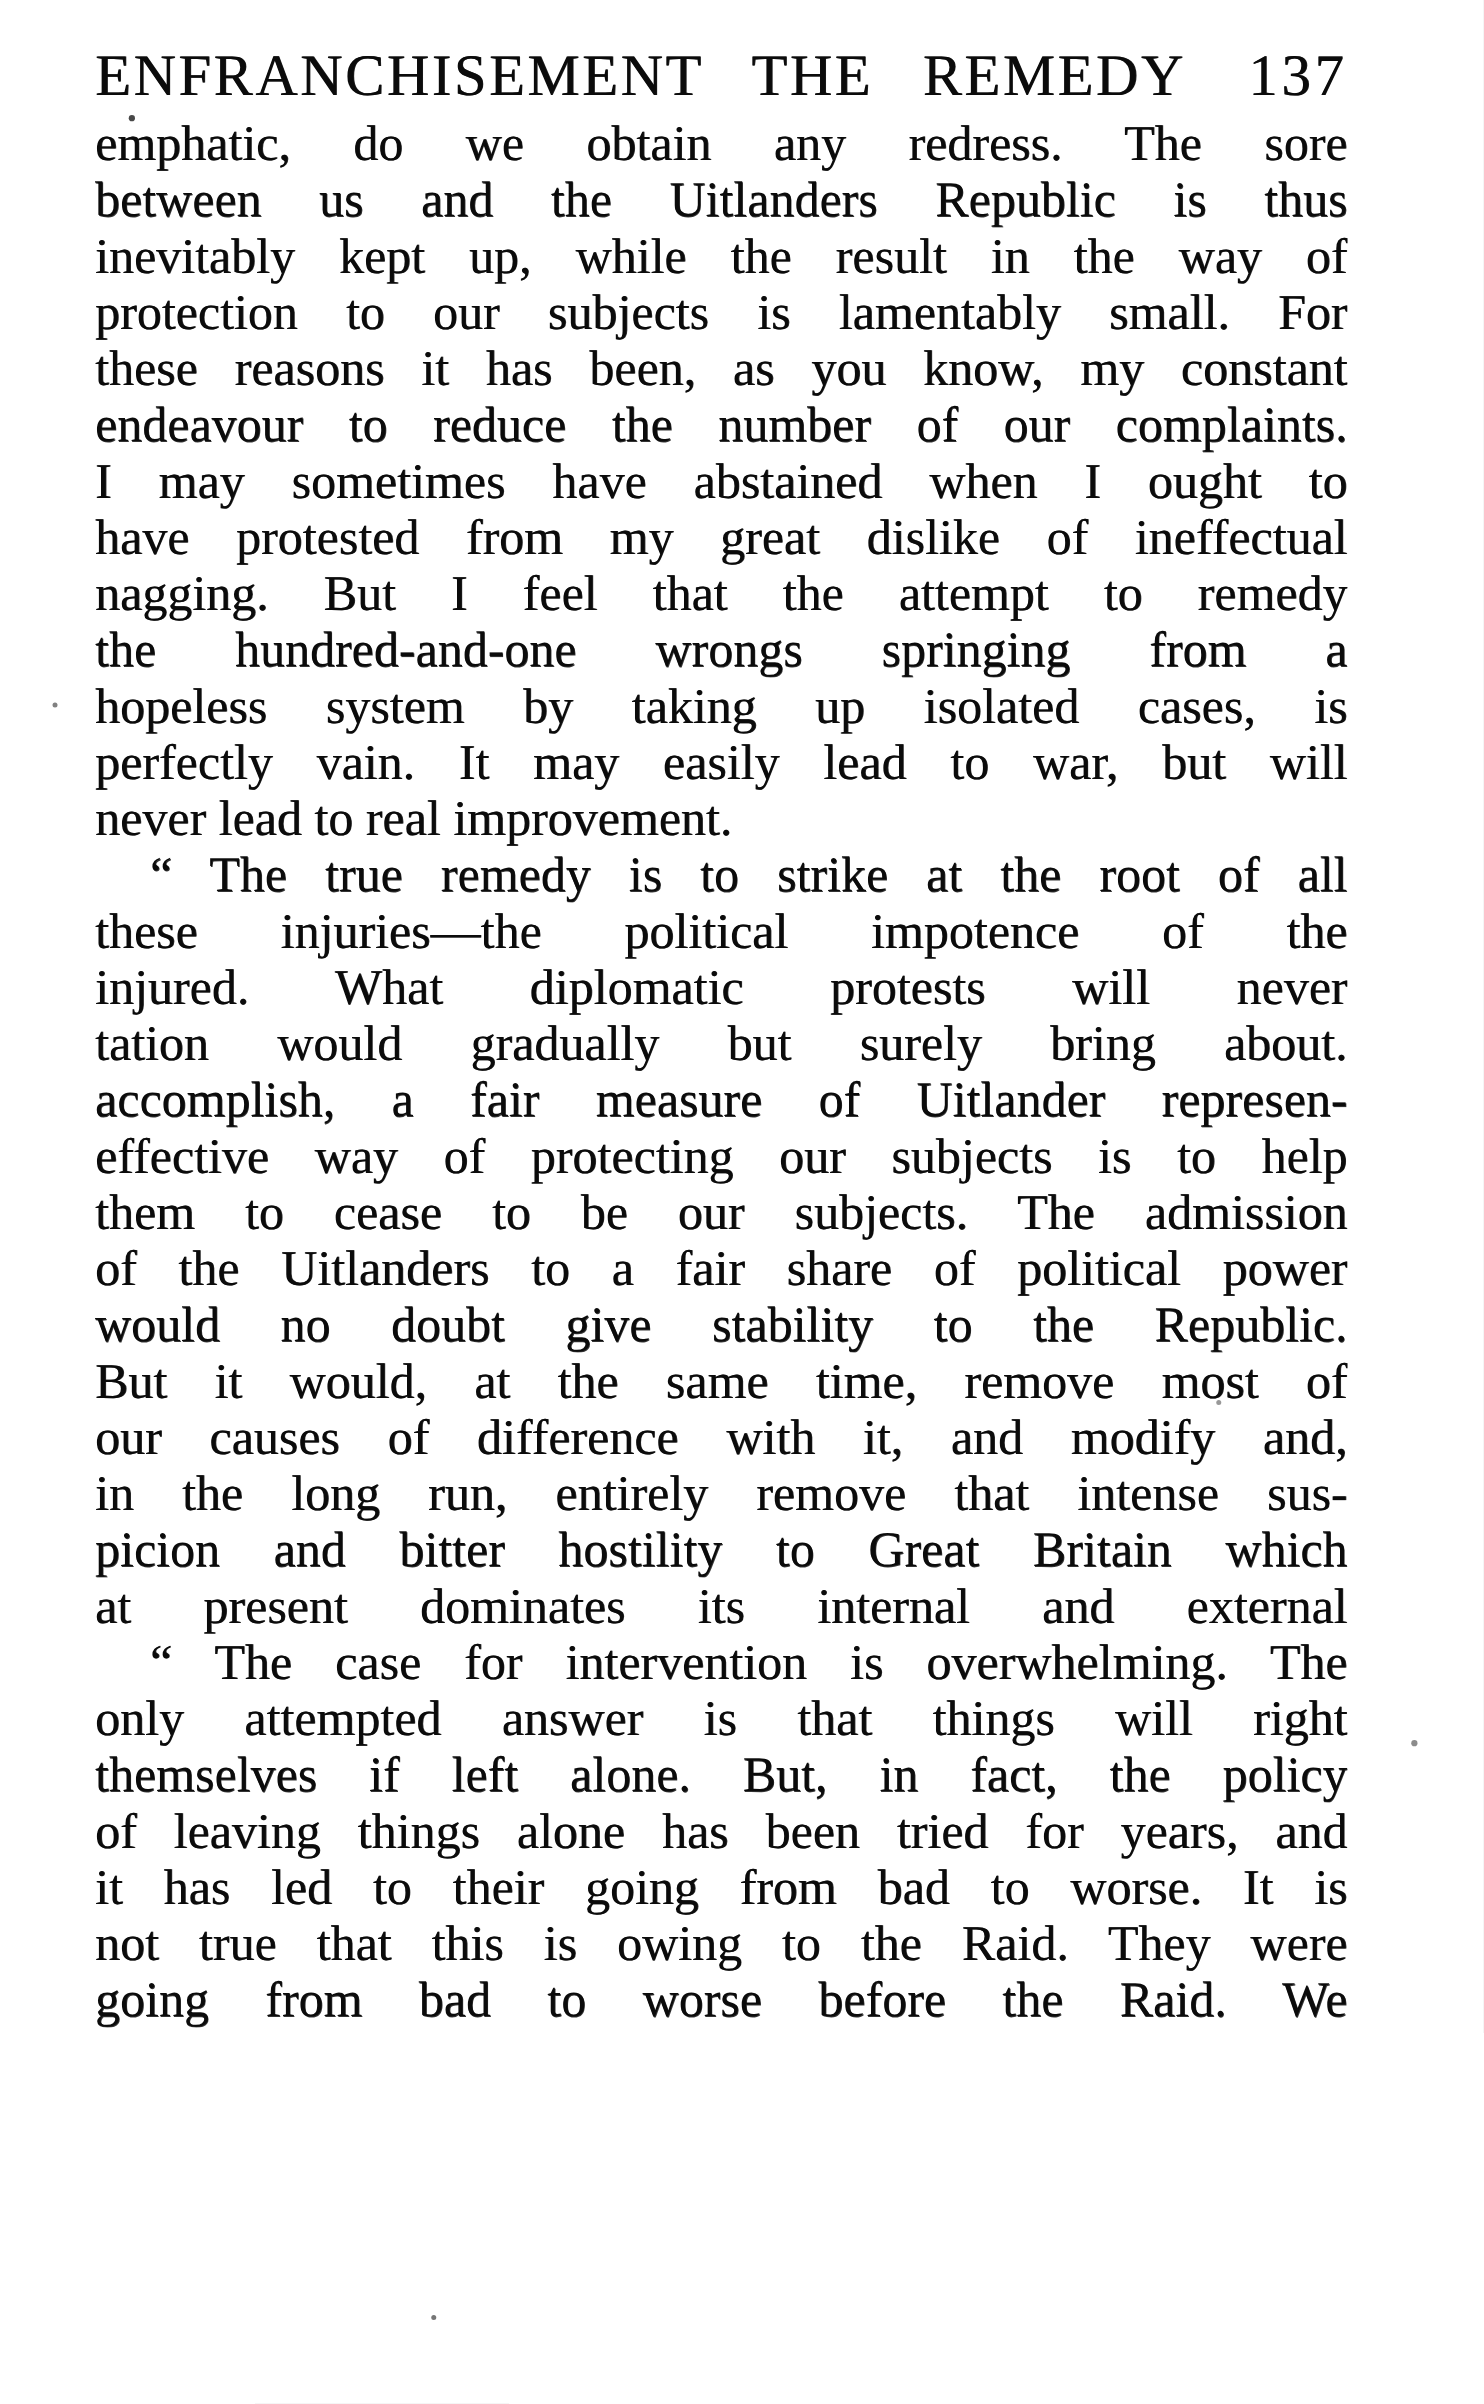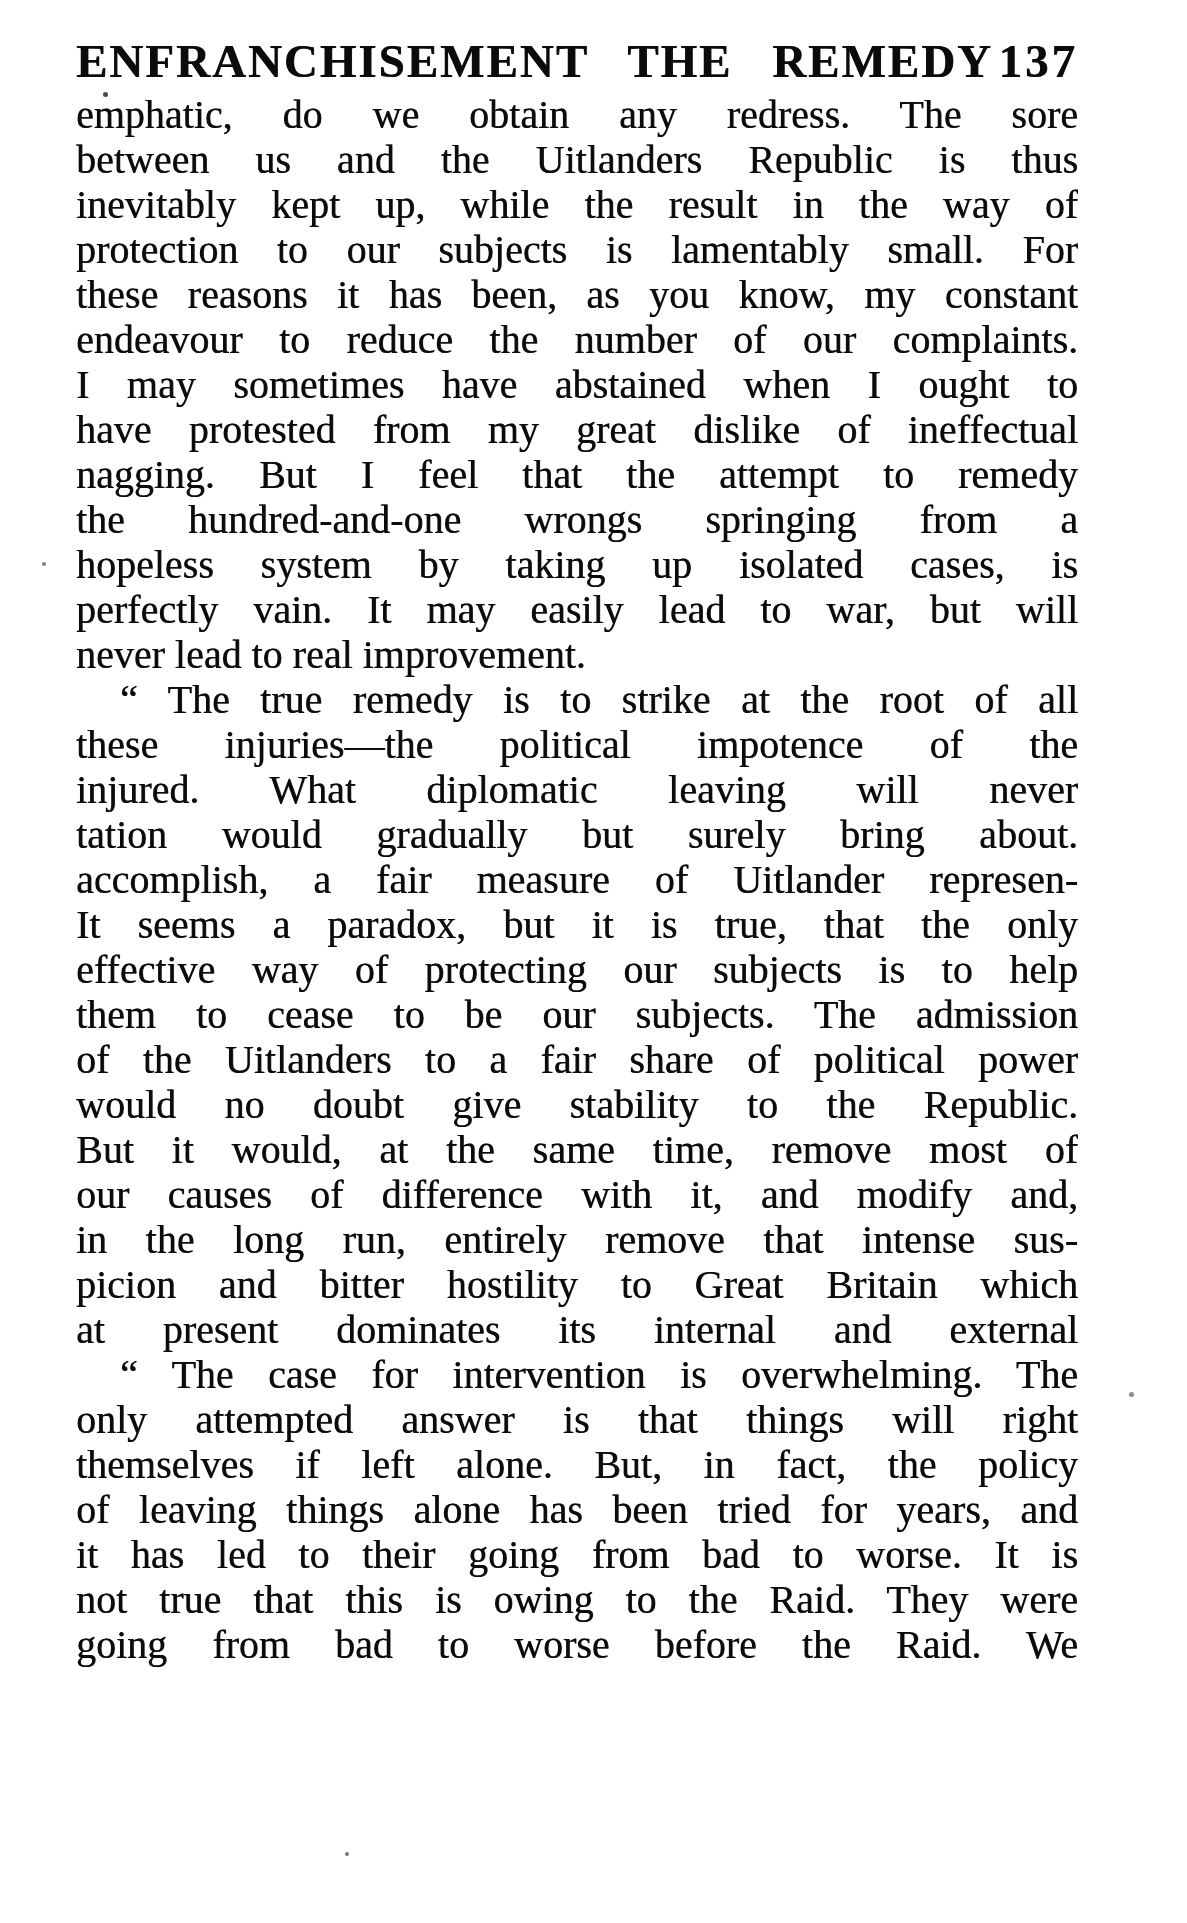--- a/index.html
+++ b/index.html
@@ -20,21 +20,21 @@
   .running-header {
     position: absolute;
     left: 76px;
     top: 36px;
     width: 1002px;
     display: flex;
     justify-content: space-between;
     align-items: flex-end;
     font-size: 47px;
     line-height: 50px;
-    font-weight: 700;
+    font-weight: 400;
     letter-spacing: 2px;
     word-spacing: 26px;
     white-space: nowrap;
     text-shadow: 0.5px 0.3px 0 rgba(0,0,0,0.85);
   }
   .running-header .page-number {
     letter-spacing: 3px;
     word-spacing: 0;
   }
   
@@ -97,24 +97,23 @@
         <div class="line">have protested from my great dislike of ineffectual</div>
         <div class="line">nagging. But I feel that the attempt to remedy</div>
         <div class="line">the hundred-and-one wrongs springing from a</div>
         <div class="line">hopeless system by taking up isolated cases, is</div>
         <div class="line">perfectly vain. It may easily lead to war, but will</div>
         <div class="line no-stretch">never lead to real improvement.</div>
       </div>
       <div class="paragraph">
         <div class="line indent">“ The true remedy is to strike at the root of all</div>
         <div class="line">these injuries—the political impotence of the</div>
-        <div class="line">injured. What diplomatic leaving will never</div>
+        <div class="line">injured. What diplomatic protests will never</div>
         <div class="line">tation would gradually but surely bring about.</div>
         <div class="line">accomplish, a fair measure of Uitlander represen-</div>
-        <div class="line">It seems a paradox, but it is true, that the only</div>
         <div class="line">effective way of protecting our subjects is to help</div>
         <div class="line">them to cease to be our subjects. The admission</div>
         <div class="line">of the Uitlanders to a fair share of political power</div>
         <div class="line">would no doubt give stability to the Republic.</div>
         <div class="line">But it would, at the same time, remove most of</div>
         <div class="line">our causes of difference with it, and modify and,</div>
         <div class="line">in the long run, entirely remove that intense sus-</div>
         <div class="line">picion and bitter hostility to Great Britain which</div>
         <div class="line">at present dominates its internal and external</div>
       </div>

